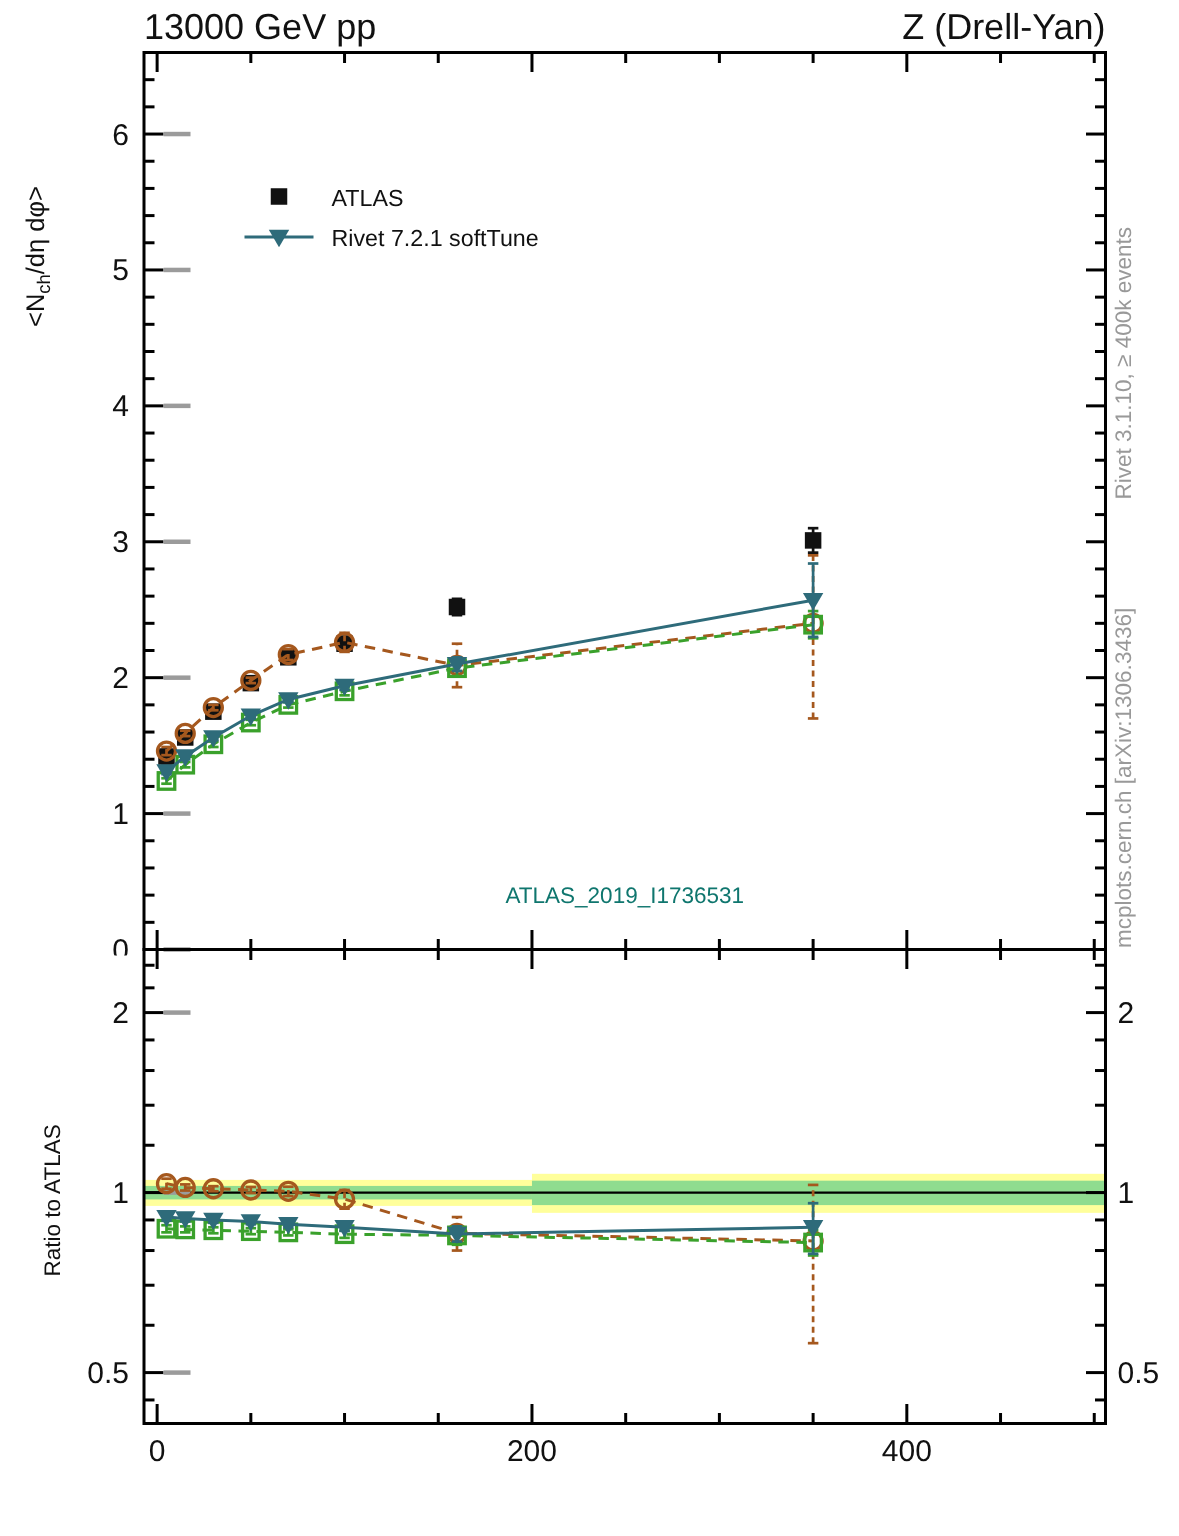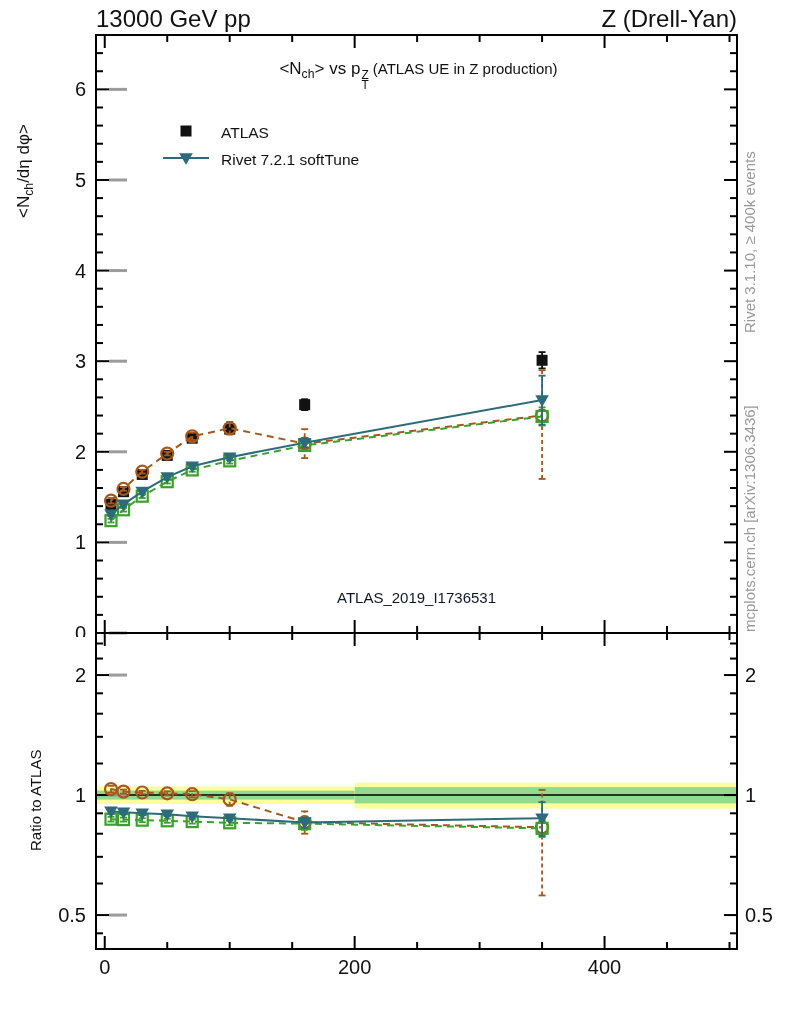--- a/index.html
+++ b/index.html
@@ -18,21 +18,21 @@
   .lg-row{height:27.5px;display:flex;align-items:flex-end;gap:11px;}
   .lg-marker{width:48px;height:22px;display:inline-block;}
   .lg-label{font-size:15.5px;white-space:nowrap;}
   .vlabel{position:absolute;transform:rotate(-90deg);transform-origin:0 0;white-space:nowrap;}
   .ylab-main{left:14px;top:218px;font-size:17px;}
   .ylab-ratio{left:27px;top:851px;font-size:15px;}
   .note{color:#999;font-size:15px;}
   .note-top{left:741px;top:333px;}
   .note-bottom{left:741px;top:632px;}
   .watermark{position:absolute;left:96px;top:589px;width:641px;text-align:center;
-             color:#0f172a;font-size:15px;}
+             color:#0f766e;font-size:15px;}
   .xlabel{position:absolute;left:400px;top:1039px;width:337px;text-align:right;font-size:20px;}
 </style>
 </head>
 <body>
 
 <div class="page">
 
   <svg id="chart" width="786" height="1024" viewBox="0 0 786 1024">
       <defs>
         <clipPath id="clipm">
@@ -469,26 +469,20 @@
       </g>
       <rect x="96" y="35" width="641" height="598" fill="none" stroke="#000" stroke-width="2"></rect>
       <rect x="96" y="633" width="641" height="316" fill="none" stroke="#000" stroke-width="2"></rect>
     </svg>
 
   <div class="header">
     <span>13000 GeV pp</span>
     <span>Z (Drell-Yan)</span>
   </div>
 
-  <div class="title">
-    <span>&lt;N</span><sub>ch</sub><span>&gt; vs p</span><span class="pstack">
-        <span>Z</span>
-        <span>T</span>
-      </span><span class="paren"> (ATLAS UE in Z production)</span>
-  </div>
 
   <div class="legend">
     <div class="lg-row">
       <span class="lg-marker"><svg width="48" height="22" viewBox="0 0 48 22">
             <rect x="18.5" y="5.5" width="11" height="11" fill="#111111"></rect>
           </svg></span>
       <span class="lg-label">ATLAS</span>
     </div>
     <div class="lg-row">
       <span class="lg-marker"><svg width="48" height="22" viewBox="0 0 48 22">

